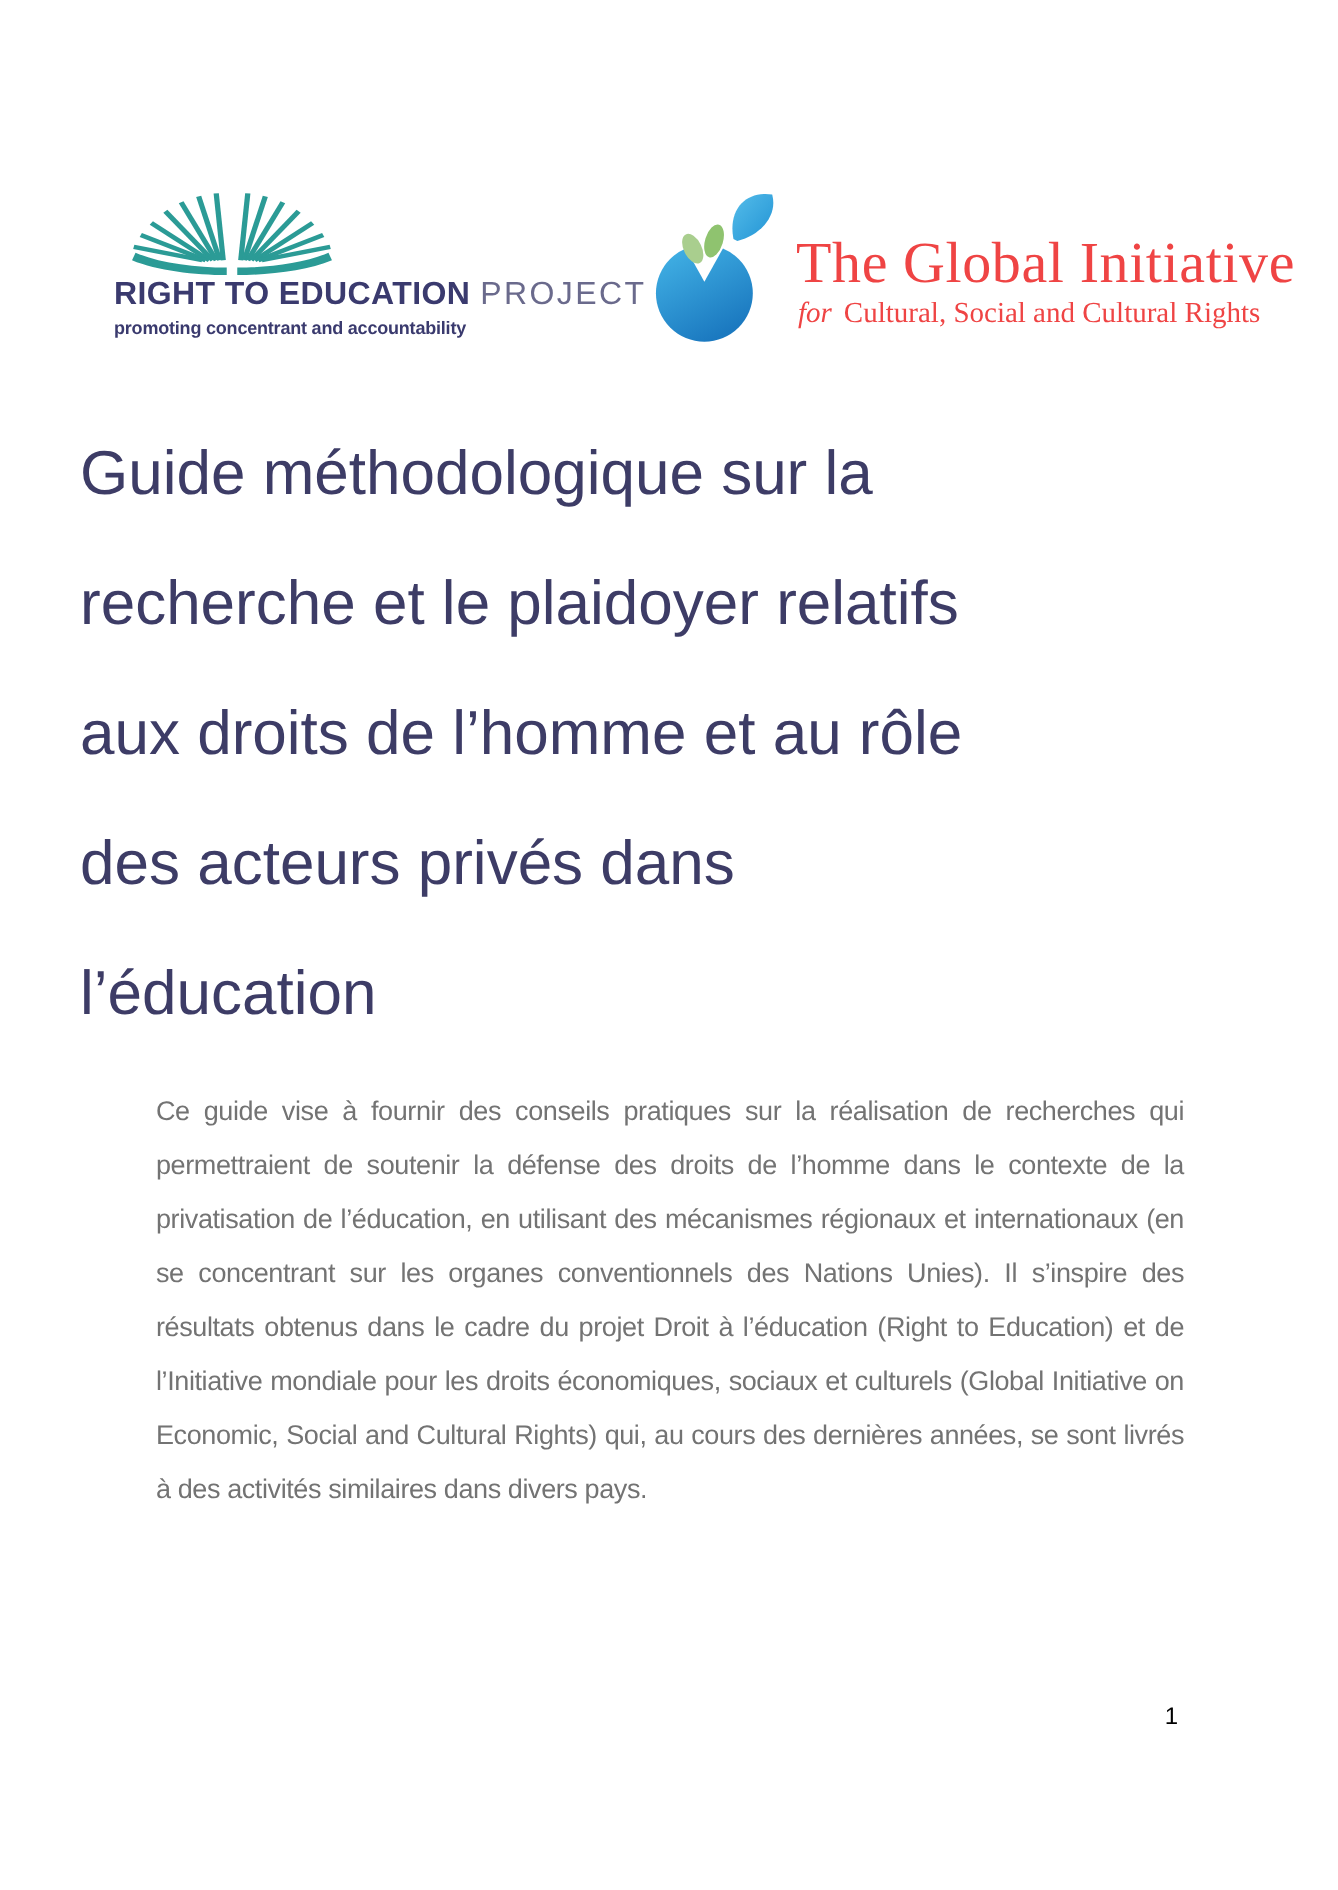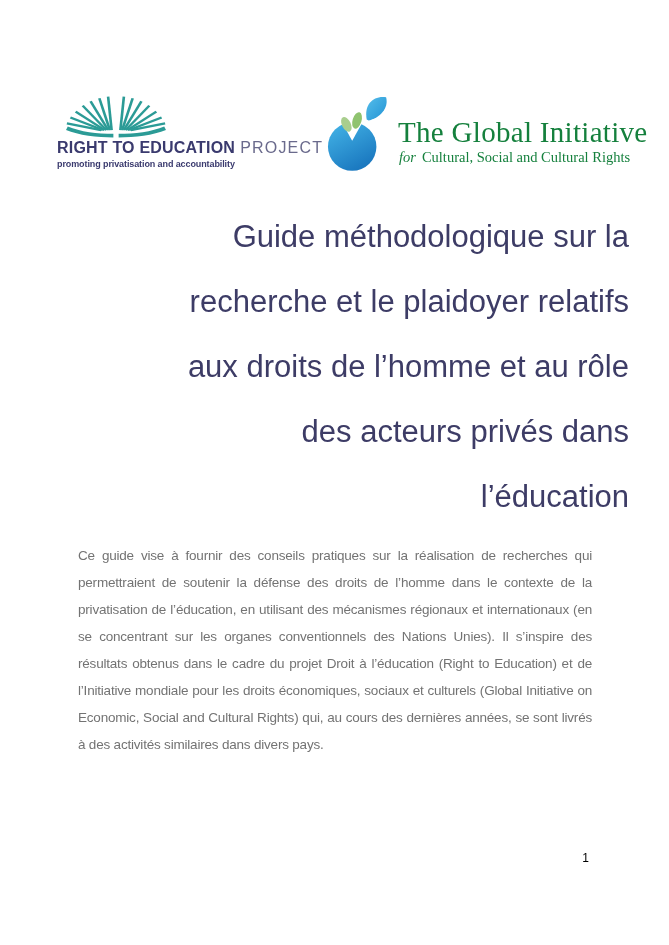--- a/index.html
+++ b/index.html
@@ -14,32 +14,32 @@
   .logos { display:flex; align-items:flex-start; padding:93px 2px 0 57px; }
   .rte-logo { width:240px; }
   .book-icon-svg { display:block; margin-left:2px; }
   .rte-titleline { margin-top:0px; font-size:16px; white-space:nowrap; color:#3a3a6e; }
   .rte-bold { font-weight:bold; letter-spacing:0.2px; }
   .rte-light { font-weight:normal; color:#6a6a8c; margin-left:5px; letter-spacing:1.2px; }
   .rte-tagline { font-size:9px; font-weight:bold; color:#3a3a6e; margin-top:2px; letter-spacing:-0.1px; }
 
   .gi-logo { display:flex; margin-left:30px; }
   .drop-icon-svg { display:block; }
-  .gi-text { margin-left:9px; margin-top:23px; font-family:"Liberation Serif", serif; color:#15803d; }
+  .gi-text { margin-left:9px; margin-top:23px; font-family:"Liberation Serif", serif; color:#ef4444; }
   .gi-title { font-size:29px; letter-spacing:0.3px; line-height:32px; }
   .gi-subtitle { font-size:14.5px; margin-top:1px; margin-left:1px; }
   .gi-subtitle em { font-style:italic; margin-right:6px; }
 
   
   .doc-title {
     margin:27px 40px 0 40px;
     font-weight:normal;
     font-size:31px;
     line-height:65px;
-    text-align:right;
+    text-align:left;
     color:#3d3c66;
     white-space:pre-line;
   }
 
   
   .body-par {
     margin:13px 77px 0 78px;
     width:514px;
     font-size:13.5px;
     letter-spacing:-0.2px;
@@ -78,21 +78,21 @@
           <path id="coverHalf" d="M62,55 C44,55 24,52 10,45 L8,50 C22,57 44,60 62,60 Z" fill="#2b9b96"></path>
         </defs>
         <use href="#fanHalf"></use>
         <use href="#coverHalf"></use>
         <use href="#fanHalf" transform="translate(130,0) scale(-1,1)"></use>
         <use href="#coverHalf" transform="translate(130,0) scale(-1,1)"></use>
       </svg>
       <div class="rte-titleline">
         <span class="rte-bold">RIGHT TO EDUCATION</span><span class="rte-light">PROJECT</span>
       </div>
-      <div class="rte-tagline">promoting privatisation and accountability</div>
+      <div class="rte-tagline">promoting concentrant and accountability</div>
     </div>
 
     <div class="gi-logo">
       <svg class="drop-icon-svg" width="62" height="84" viewBox="0 0 64 84">
         <defs>
           <linearGradient id="dropGrad" x1="0" y1="0" x2="0.55" y2="1">
             <stop offset="0" stop-color="#45b6e8"></stop>
             <stop offset="1" stop-color="#1b79c0"></stop>
           </linearGradient>
           <linearGradient id="petalGrad" x1="0" y1="0" x2="1" y2="1">

